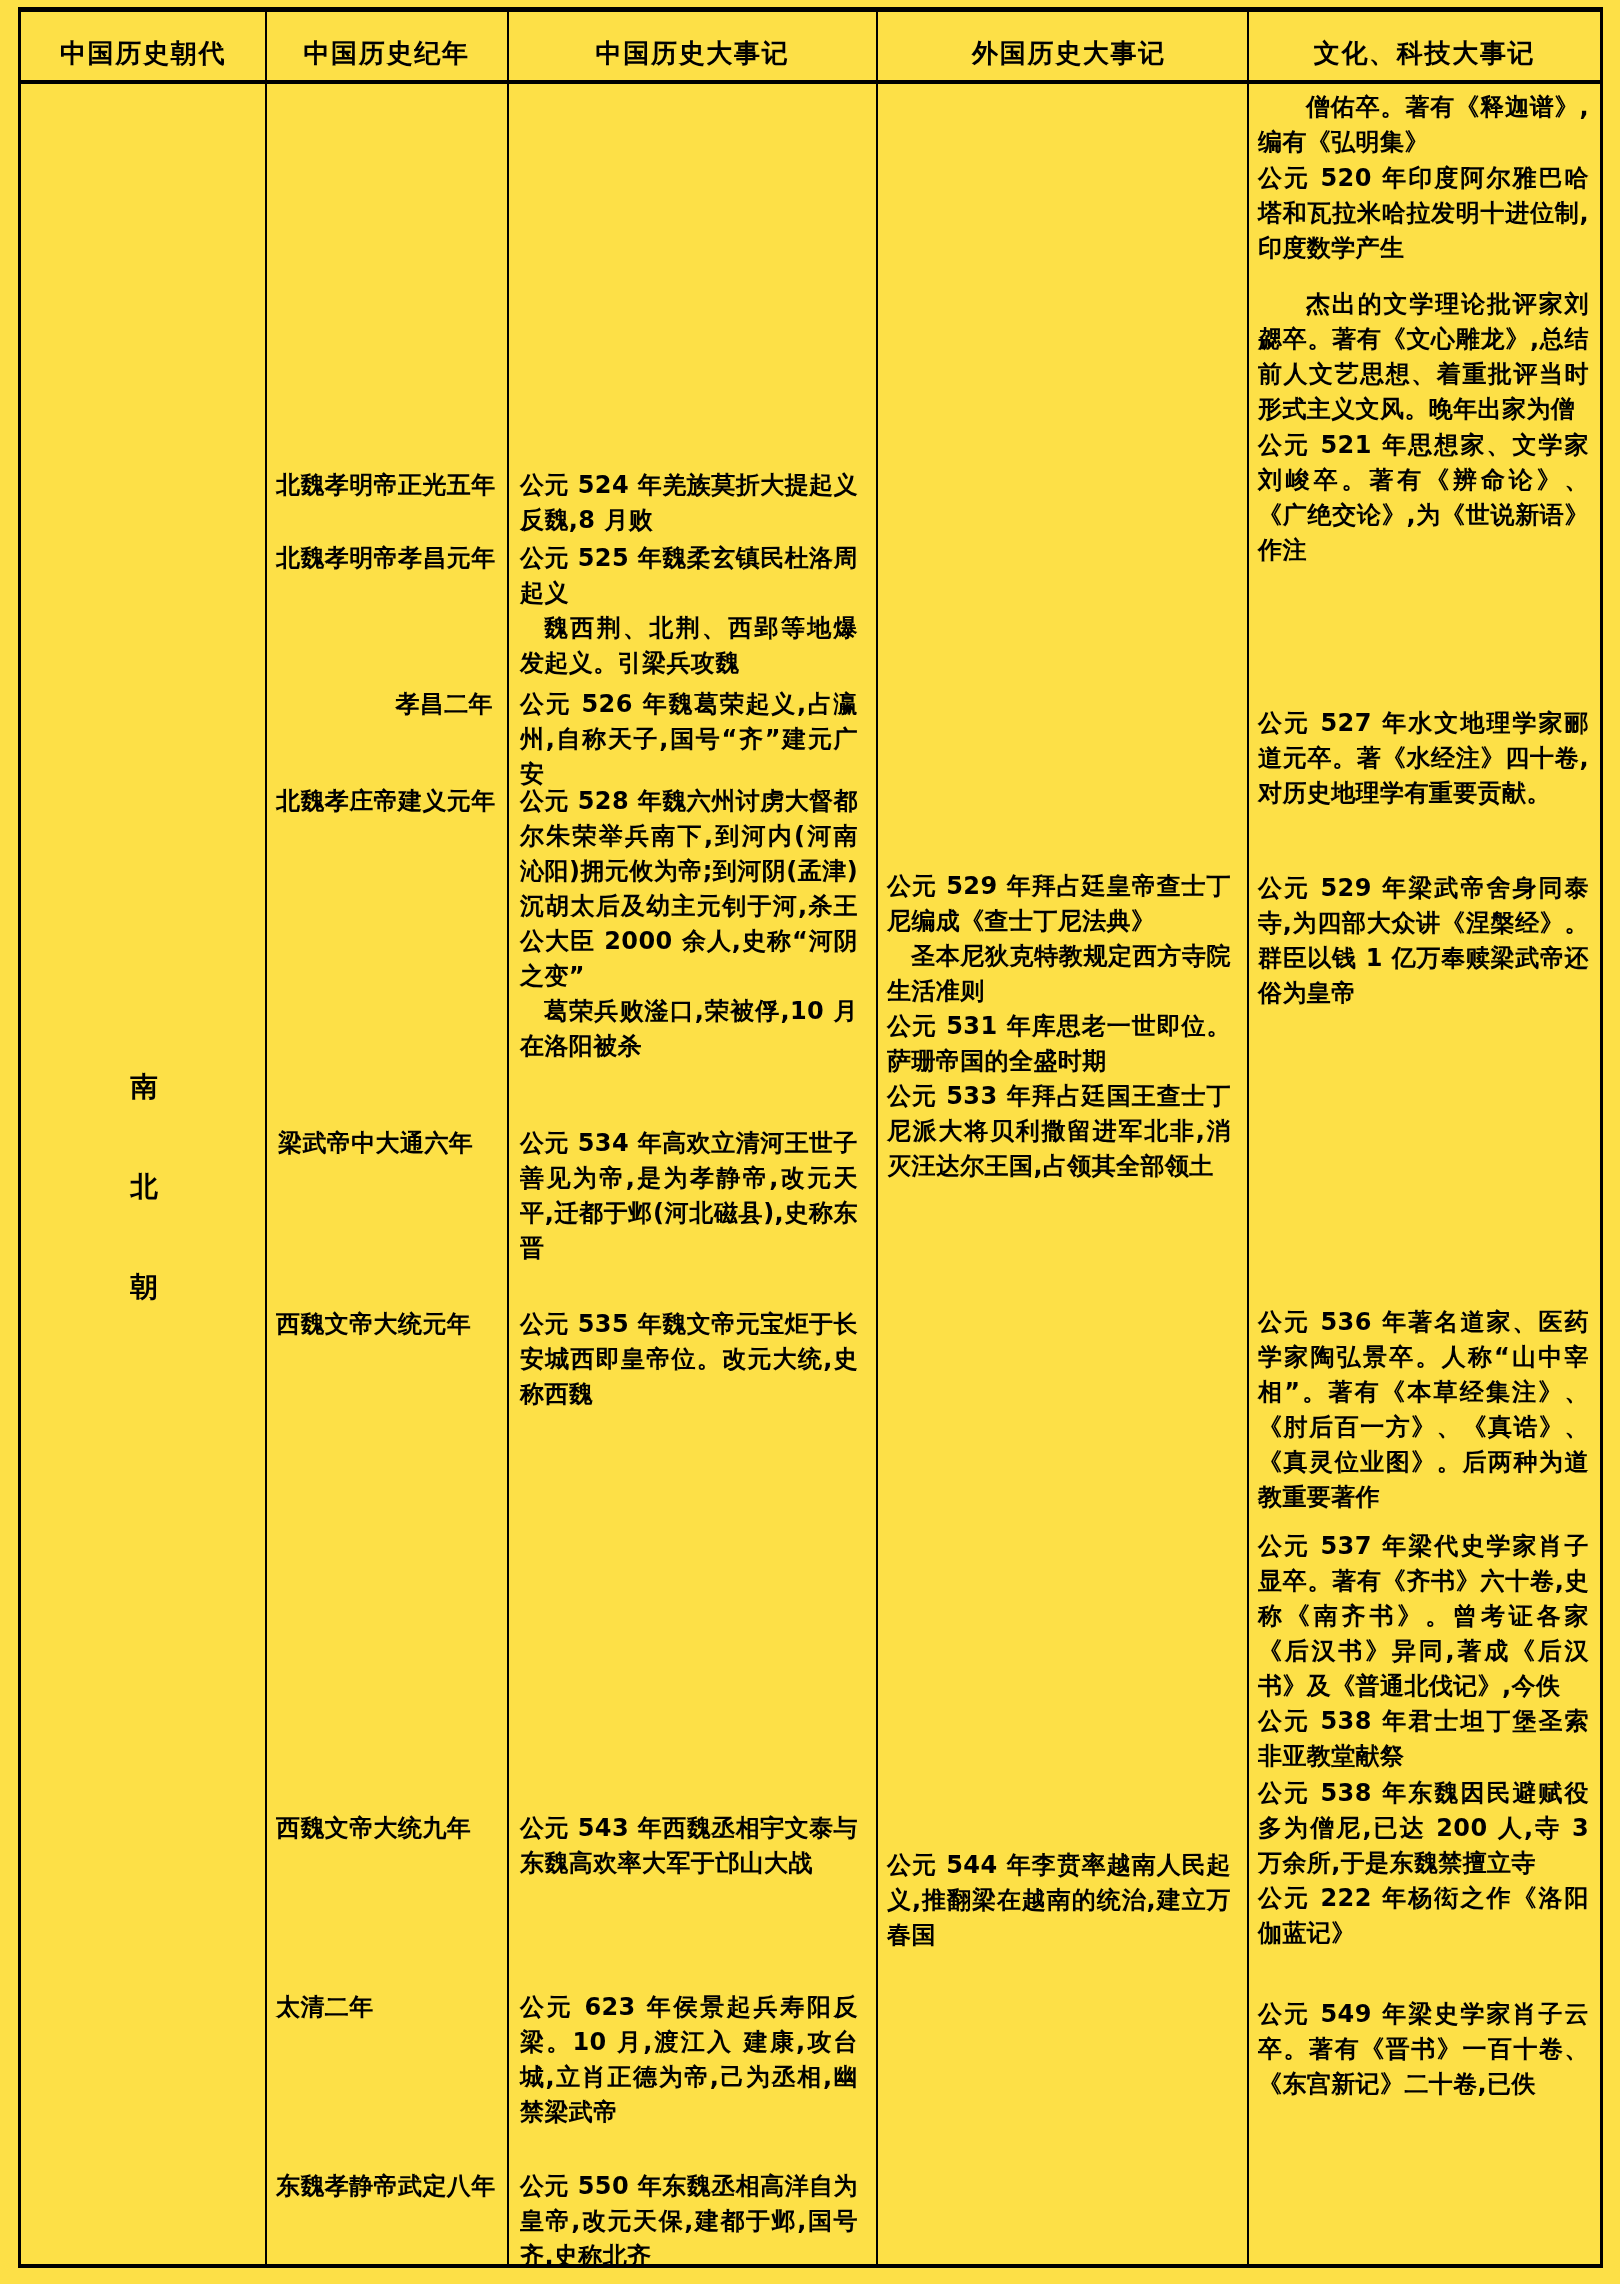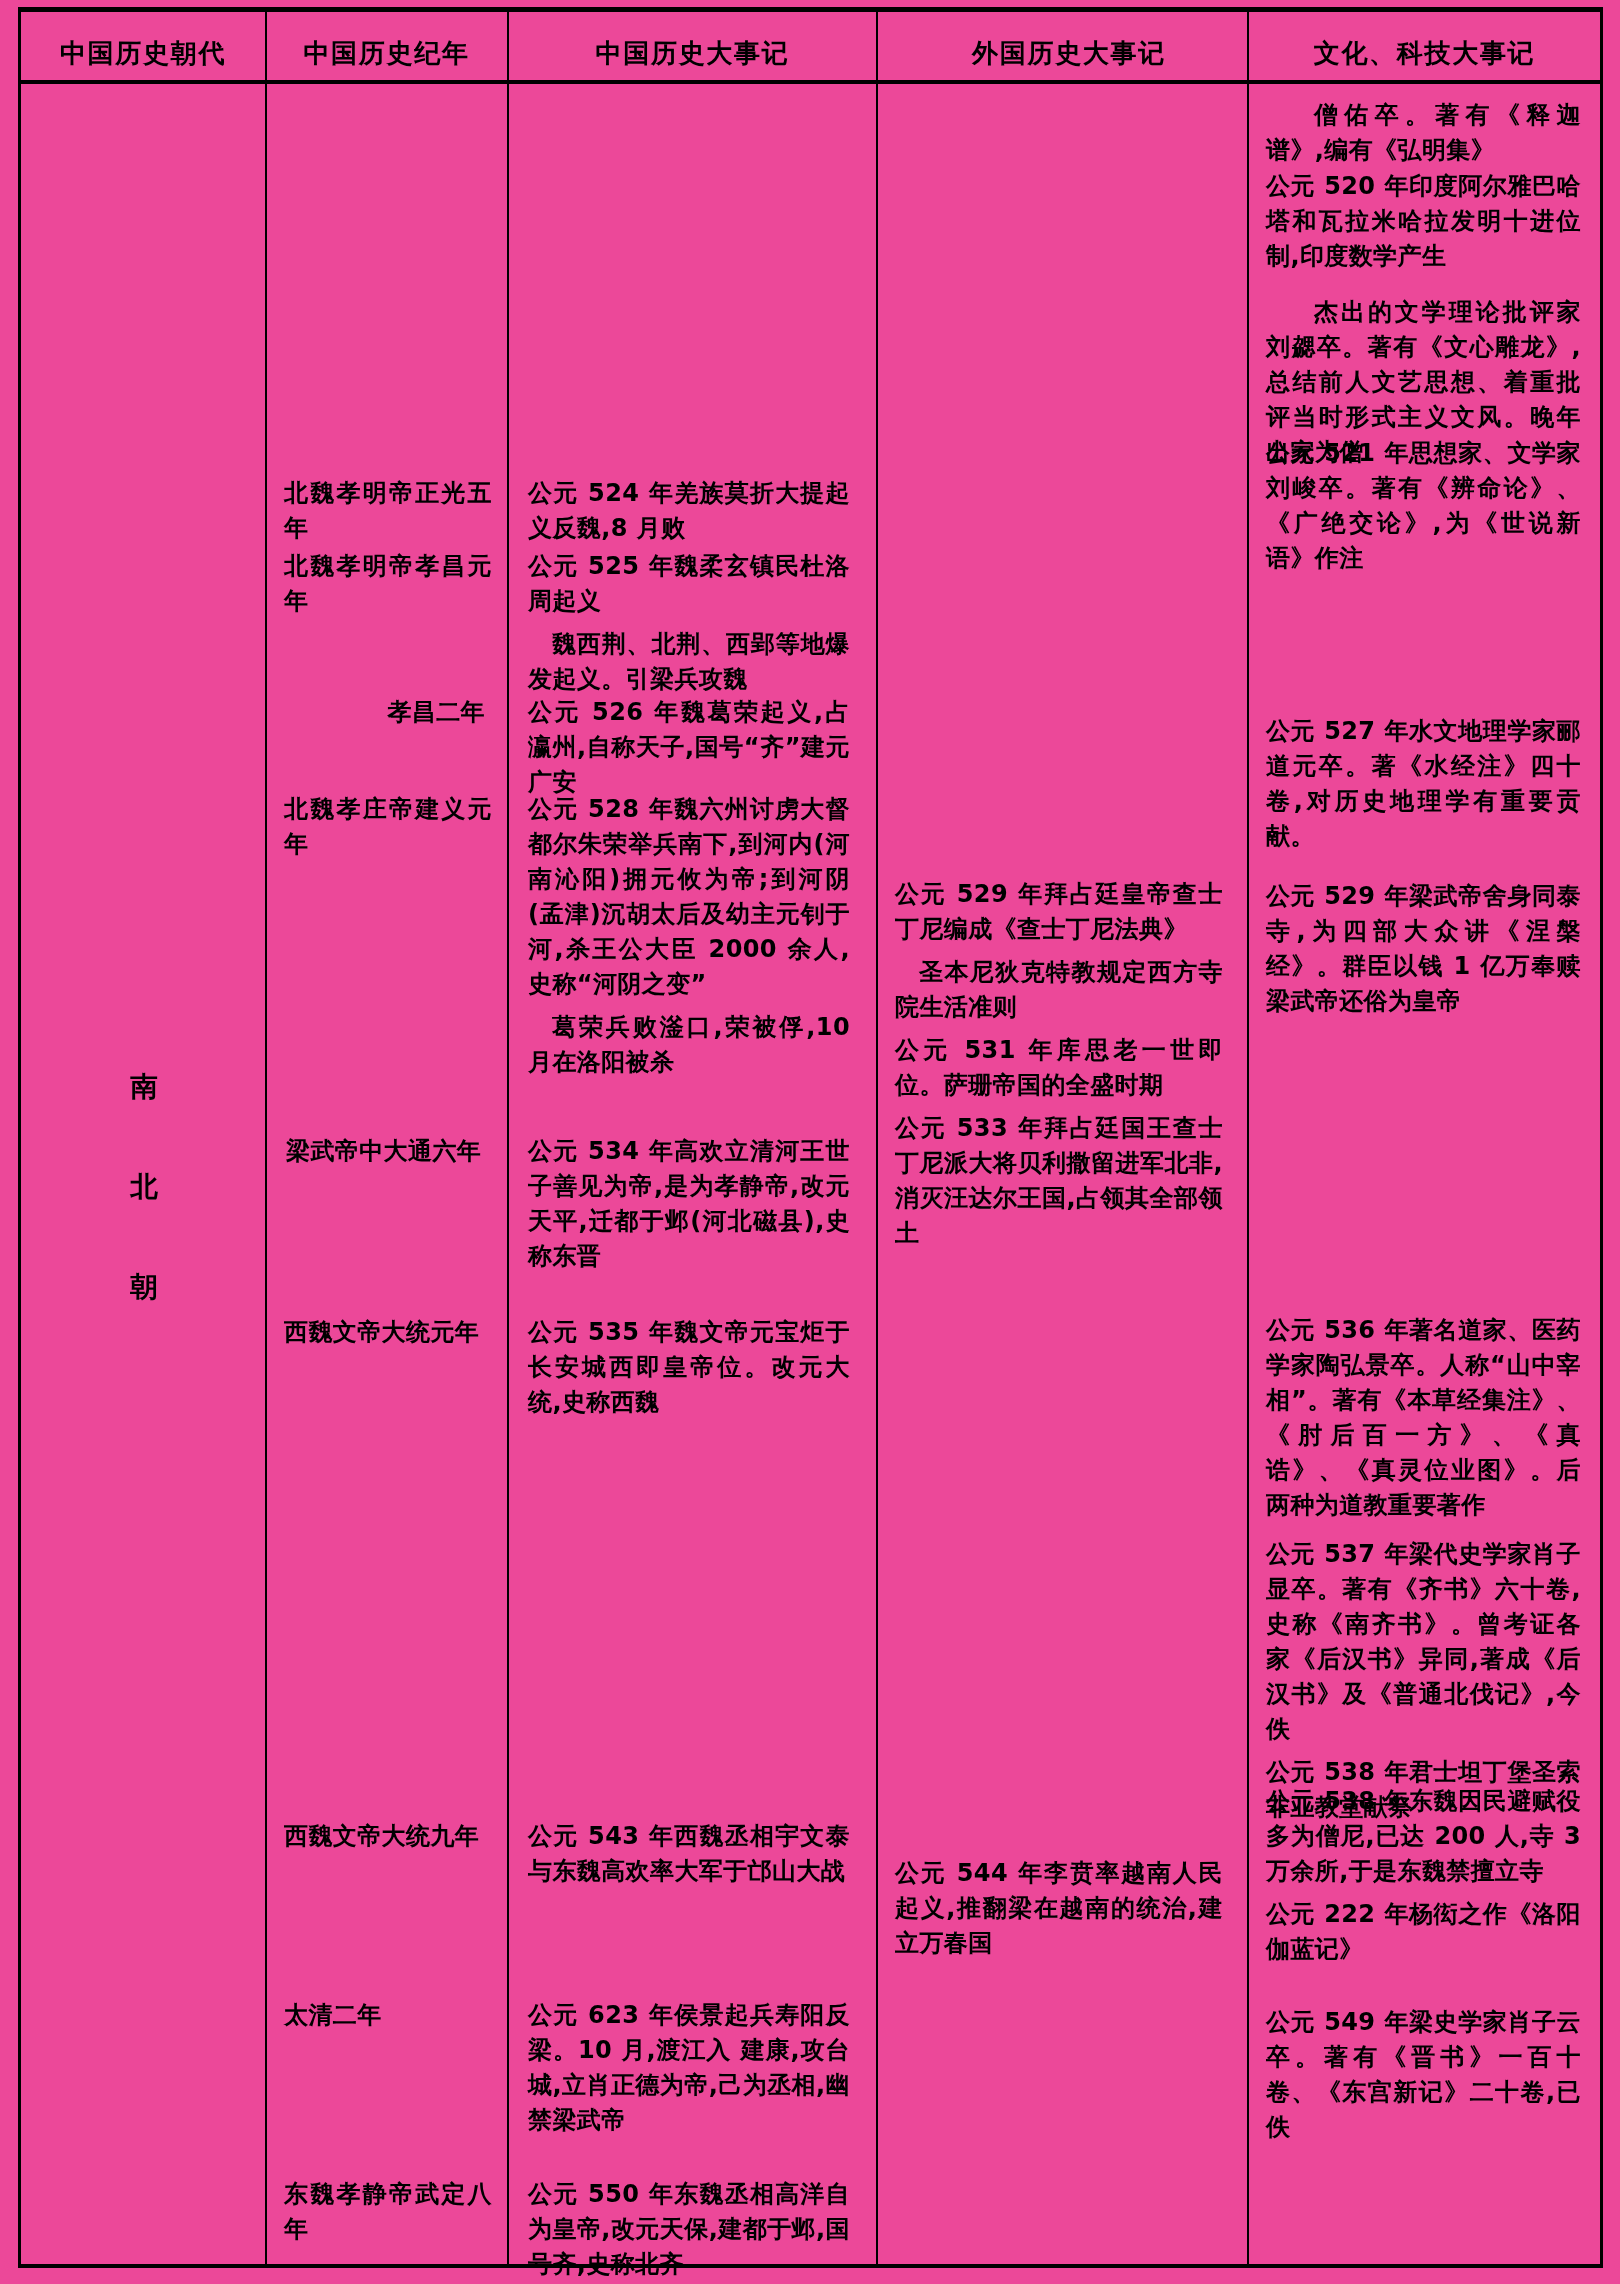--- a/index.html
+++ b/index.html
@@ -1,40 +1,40 @@
 <!DOCTYPE html>
 <html style="font-size:13.4px"><head>
 <meta charset="utf-8">
 <style>
   html,body{margin:0;padding:0;background:#e8e8e4;}
   .page{
     position:relative;
     width:1621px;height:2284px;
-    background:#ec4899;
+    background:#fde047;
     font-family:"DejaVu Sans",sans-serif;
     color:#000;
     overflow:hidden;
   }
   
   .hline,.vline{position:absolute;background:#000;}
   
   .hcell{
     position:absolute;top:28px;height:50px;
     display:flex;align-items:center;justify-content:center;
     font-size:26px;font-weight:bold;letter-spacing:1.7px;
   }
   
   .blk{
     position:absolute;
     font-size:24px;font-weight:bold;
     line-height:35px;
     text-align:justify;
     letter-spacing:0.4px;
   }
-  .blk p{margin:8px;padding:0;}
+  .blk p{margin:0;padding:0;}
   .ind1{text-indent:1em;}
   .ind2{text-indent:2em;}
   .align-right{text-align:right;}
   .dyn{
     position:absolute;width:246px;left:21px;
     text-align:center;font-size:27.6px;font-weight:bold;
   }
 </style>
 </head>
 <body>

